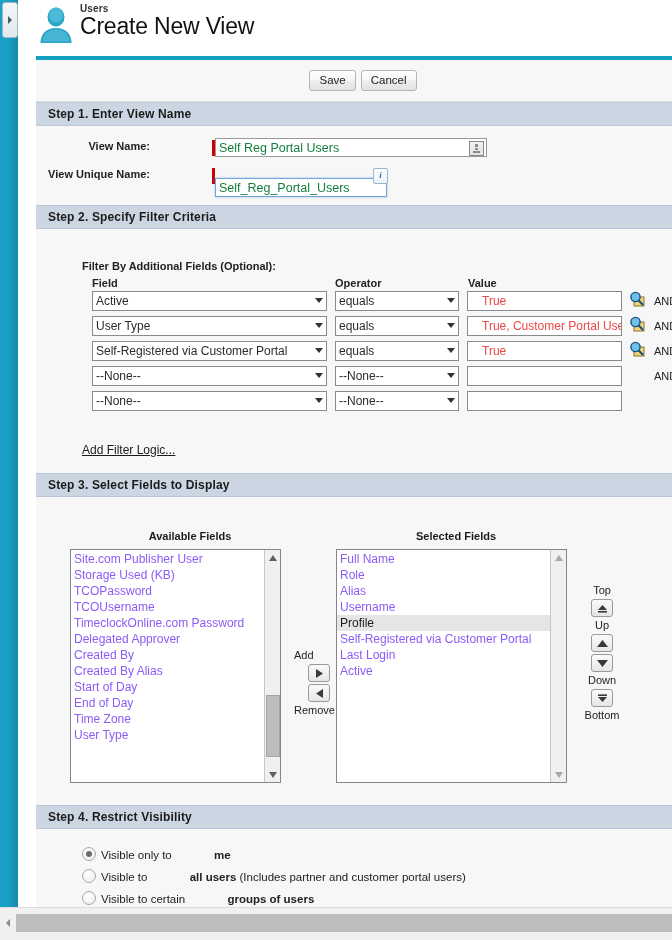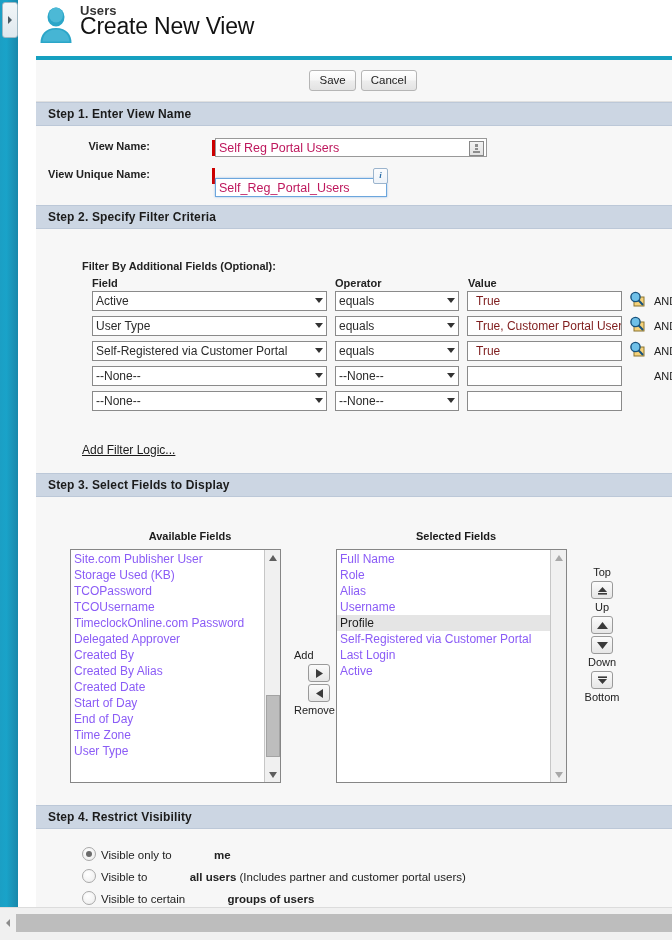--- a/index.html
+++ b/index.html
@@ -26,21 +26,21 @@
   .sidebar-tab svg{display:block;}
 
   
   .page{position:absolute;left:18px;top:0;right:0;bottom:0;background:#ffffff;}
 
   
   .pg-header{position:absolute;left:0;top:0;width:654px;height:56px;background:#fff;}
   .user-icon{position:absolute;left:18px;top:5px;width:40px;height:44px;}
   .crumb{
     position:absolute;left:62px;top:3px;
-    font-size:13px;font-weight:bold;color:#333;letter-spacing:.1px;
+    font-size:10px;font-weight:bold;color:#333;letter-spacing:.1px;
   }
   .pg-title{
     position:absolute;left:62px;top:13px;
     font-size:23px;font-weight:normal;color:#121212;letter-spacing:-.2px;
   }
 
   
   .card{
     position:absolute;left:18px;top:56px;width:654px;
     background:#f7f7f7;
@@ -71,21 +71,21 @@
   .s1{height:79px;}
   .lbl-r{
     position:absolute;font-size:11px;font-weight:bold;color:#222;
     text-align:right;width:140px;
   }
   .req-bar{
     position:absolute;width:3px;height:16px;background:#c00;top:2px;left:0;
   }
   .txtfield{
     position:absolute;
-    font-family:"Liberation Sans",sans-serif;font-size:12.5px;color:#be185d;
+    font-family:"Liberation Sans",sans-serif;font-size:12.5px;color:#15803d;
     border:1px solid #999;background:#fff;
     padding:1px 3px;box-sizing:border-box;height:19px;line-height:16px;
     outline:none;
   }
   .txtfield.focus{border:1px solid #6ca6dd;box-shadow:0 0 2px rgba(90,150,220,.6);}
   .spinbtn{
     position:absolute;width:13px;height:13px;
     background:linear-gradient(to bottom,#f3f3f3,#e2e2e2);
     border:1px solid #888;display:flex;align-items:center;justify-content:center;
   }
@@ -109,22 +109,22 @@
     white-space:nowrap;overflow:hidden;
   }
   .sel .caret{
     position:absolute;right:3px;top:6px;
     width:0;height:0;border-left:4px solid transparent;border-right:4px solid transparent;
     border-top:5px solid #333;
   }
   .val{
     position:absolute;height:20px;box-sizing:border-box;
     border:1px solid #8a8a8a;background:#fff;
-    font-family:"Liberation Sans",sans-serif;font-size:12px;color:#7f1d1d;
-    padding:1px 8px;line-height:17px;white-space:nowrap;overflow:hidden;
+    font-family:"Liberation Sans",sans-serif;font-size:12px;color:#ef4444;
+    padding:1px 14px;line-height:17px;white-space:nowrap;overflow:hidden;
   }
   .lupe{position:absolute;width:16px;height:16px;}
   .andtxt{position:absolute;font-size:11px;color:#222;}
   .flink{
     position:absolute;left:46px;top:214px;
     font-size:12px;color:#1a1a1a;text-decoration:underline;cursor:pointer;
   }
 
   
   .s3{height:308px;}
@@ -342,21 +342,20 @@
         <div class="listbox" style="left:34px;top:52px;width:211px;height:234px;">
           <div class="lb-inner" id="avail-list">
               <div class="lb-item">Site.com Publisher User</div>
               <div class="lb-item">Storage Used (KB)</div>
               <div class="lb-item">TCOPassword</div>
               <div class="lb-item">TCOUsername</div>
               <div class="lb-item">TimeclockOnline.com Password</div>
               <div class="lb-item">Delegated Approver</div>
               <div class="lb-item">Created By</div>
               <div class="lb-item">Created By Alias</div>
-              <div class="lb-item">Created Date</div>
               <div class="lb-item">Start of Day</div>
               <div class="lb-item">End of Day</div>
               <div class="lb-item">Time Zone</div>
               <div class="lb-item">User Type</div>
             </div>
           <div class="sbar">
             <div class="sb-arrow" style="top:0;">
               <svg width="8" height="6" viewBox="0 0 8 6">
                   <path d="M4 0 L8 6 L0 6 Z" fill="#5e5e5e"></path>
                 </svg>
@@ -404,21 +403,21 @@
                 </svg>
             </div>
             <div class="sb-arrow" style="bottom:0;">
               <svg width="8" height="6" viewBox="0 0 8 6">
                   <path d="M0 0 L8 0 L4 6 Z" fill="#a8a8a8"></path>
                 </svg>
             </div>
           </div>
         </div>
 
-        <div class="sidebtns" style="left:538px;top:68px;">
+        <div class="sidebtns" style="left:538px;top:86px;">
           <div class="midlbl">Top</div>
           <div class="arrbtn">
             <svg width="11" height="9" viewBox="0 0 11 9">
               <path d="M5.5 1 L10 6 L1 6 Z" fill="#3a3a3a"></path>
                 <rect x="1" y="7" width="9" height="1.6" fill="#3a3a3a"></rect>
             </svg>
           </div>
           <div class="midlbl">Up</div>
           <div class="arrbtn">
             <svg width="11" height="7" viewBox="0 0 11 7">

